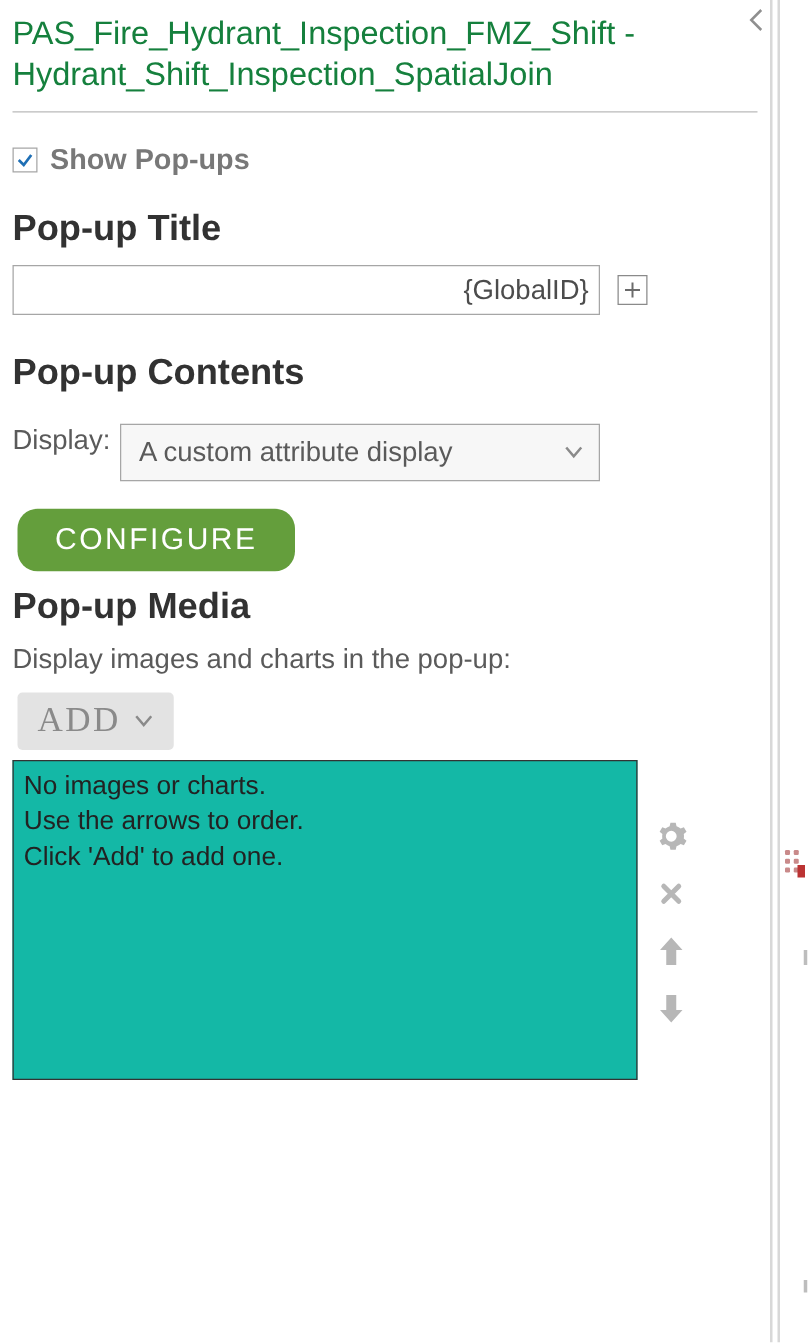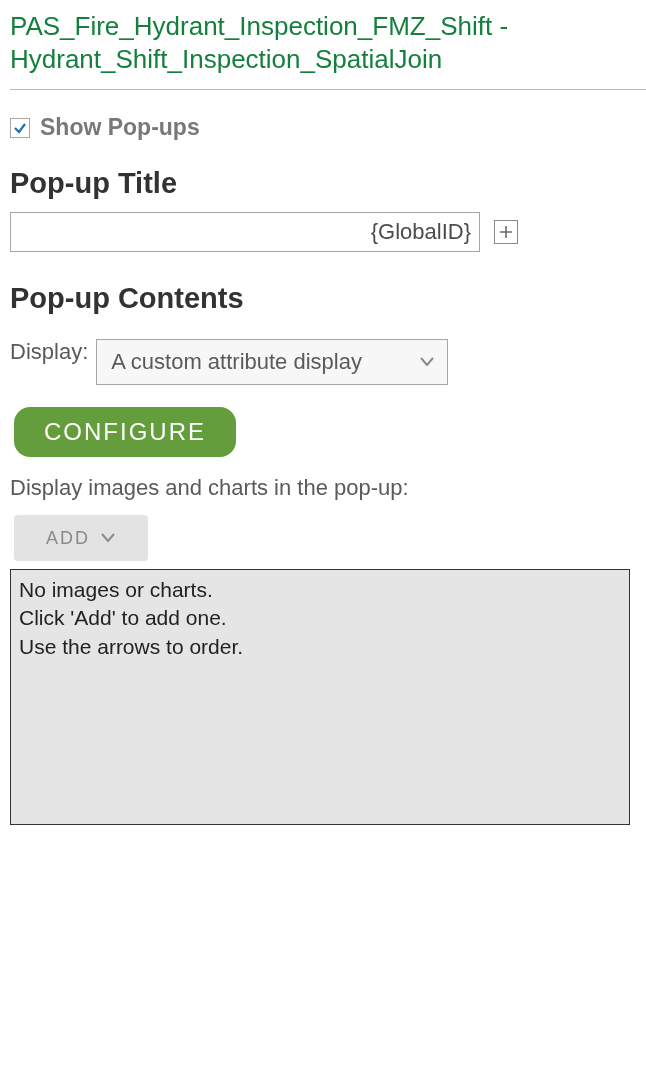--- a/index.html
+++ b/index.html
@@ -117,21 +117,21 @@
     color: #5a5a5a;
   }
   .select {
     display: inline-flex;
     align-items: center;
     justify-content: space-between;
     border: 1px solid #a6a6a6;
     background: #f7f7f7;
     height: 46px;
     padding: 0 12px 0 14px;
-    width: 352px;
+    width: 384px;
     font-size: 22px;
     color: #5a5a5a;
     cursor: pointer;
   }
   .select .caret {
     margin-left: 14px;
     color: #8a8a8a;
   }
   .caret svg { display: block; }
   .configure-btn {
@@ -164,42 +164,42 @@
   }
   .add-btn {
     display: inline-flex;
     align-items: center;
     gap: 10px;
     background: #e3e3e3;
     color: #8a8a8a;
     border: none;
     border-radius: 4px;
     height: 46px;
-    padding: 0 32px;
-    font-size: 18px;
+    padding: 0 16px;
+    font-size: 28px;
     letter-spacing: 2px;
     cursor: pointer;
     margin: 4px 0 0 4px;
-    font-family: Liberation Sans, sans-serif;
+    font-family: Liberation Serif, serif;
   }
   .media-row {
     display: flex;
     gap: 12px;
     align-items: flex-start;
     margin-top: 8px;
   }
   .media-list {
-    width: 620px;
+    width: 500px;
     height: 256px;
     border: 1px solid #333;
     padding: 6px 8px;
     font-size: 21px;
     color: #222;
     line-height: 1.35;
-    background: #e5e5e5;
+    background: #14b8a6;
   }
   .media-controls {
     display: flex;
     flex-direction: column;
     gap: 16px;
     padding-top: 46px;
   }
   .ctl-icon {
     width: 30px;
     height: 30px;
@@ -295,36 +295,37 @@
         <span class="caret">
           <svg width="16" height="12" viewBox="0 0 16 12">
               <path d="M2 2 L8 9 L14 2" fill="none" stroke="currentColor" stroke-width="2"></path>
             </svg>
         </span>
       </div>
     </div>
 
     <button class="configure-btn">CONFIGURE</button>
 
+    <div class="section-label">Pop-up Media</div>
     <div class="media-desc">Display images and charts in the pop-up:</div>
 
     <button class="add-btn">
       <span>ADD</span>
       <span class="caret">
         <svg width="16" height="12" viewBox="0 0 16 12">
             <path d="M2 2 L8 9 L14 2" fill="none" stroke="currentColor" stroke-width="2"></path>
           </svg>
       </span>
     </button>
 
     <div class="media-row">
       <div class="media-list">
         <div>No images or charts.</div>
+        <div>Use the arrows to order.</div>
         <div>Click 'Add' to add one.</div>
-        <div>Use the arrows to order.</div>
       </div>
       <div class="media-controls">
         <span class="ctl-icon ctl-enabled">
           <svg width="26" height="26" viewBox="0 0 24 24">
             <path fill="currentColor" d="M12 8a4 4 0 1 0 0 8 4 4 0 0 0 0-8zm9.4 4c0 .6-.05 1.17-.16 1.73l2.03 1.58-1.95 3.38-2.39-.96c-.9.7-1.93 1.25-3.04 1.58L15.3 22h-3.9l-.6-2.69a8.3 8.3 0 0 1-3.04-1.58l-2.4.96-1.94-3.38 2.03-1.58A8.7 8.7 0 0 1 5.3 12c0-.6.05-1.17.16-1.73L3.43 8.69l1.95-3.38 2.39.96c.9-.7 1.93-1.25 3.04-1.58L11.4 2h3.9l.6 2.69c1.11.33 2.14.88 3.04 1.58l2.39-.96 1.95 3.38-2.03 1.58c.11.56.16 1.13.16 1.73z"></path>
           </svg>
         </span>
         <span class="ctl-icon">
           <svg width="24" height="24" viewBox="0 0 24 24">
             <path fill="currentColor" d="M18 6 6 18M6 6l12 12" stroke="currentColor" stroke-width="4" stroke-linecap="round"></path>

